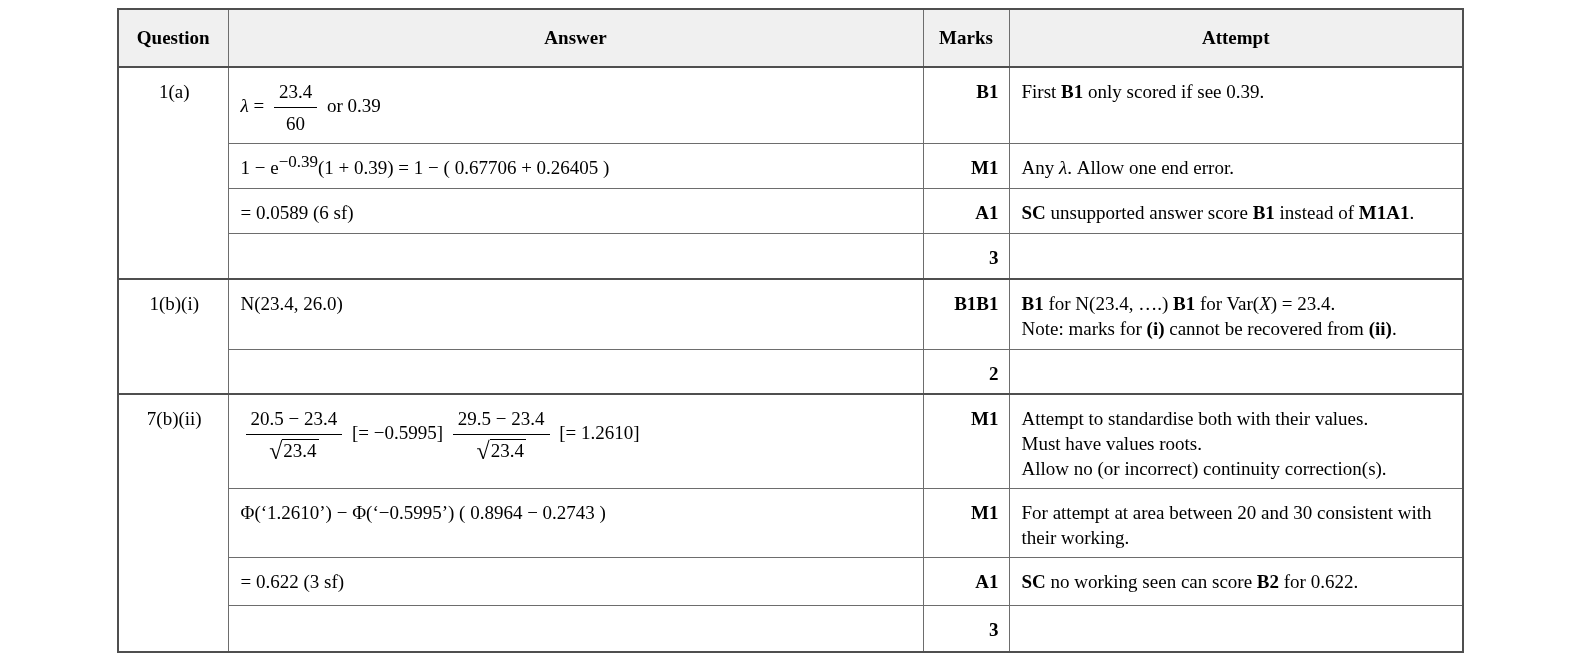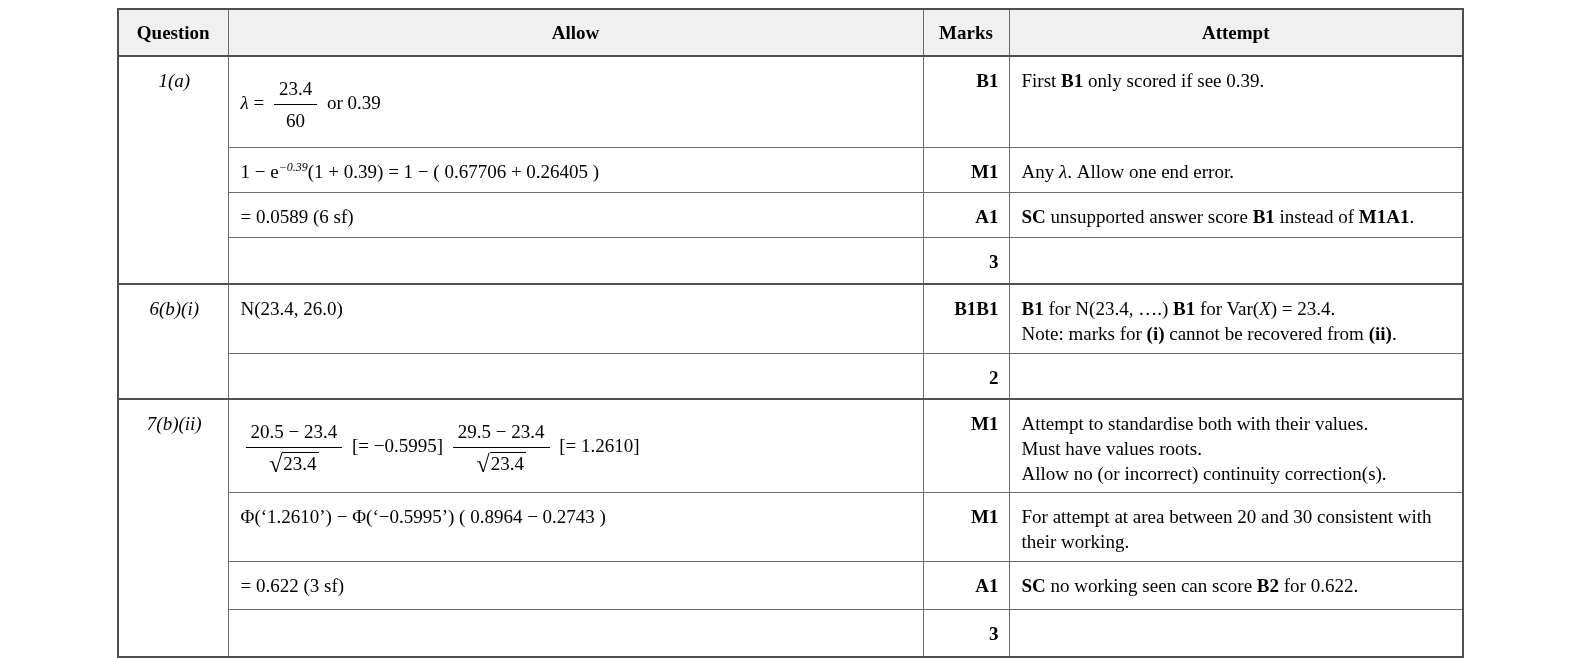--- a/index.html
+++ b/index.html
@@ -25,61 +25,61 @@
     border-right: 1px solid #6d6d6d;
     font-size: 19px;
     line-height: 1.32;
     overflow: hidden;
   }
   .ms thead th {
     background: #f0f0f0;
     font-weight: bold;
     text-align: center;
     vertical-align: middle;
-    height: 47px;
+    height: 58px;
     border-bottom: 1px solid #4f4f4f;
     padding: 4px 6px;
   }
   .ms tbody td {
     vertical-align: top;
     border-top: 1px solid #6d6d6d;
     padding: 11px 10px 6px 12px;
     background: #fff;
   }
   .ms tbody tr.block-start td { border-top: 2px solid #4f4f4f; }
-  td.q-cell { text-align: center; padding-top: 13px; font-style: italic; }
+  td.q-cell { text-align: center; padding-top: 13px; }
   td.marks-cell { text-align: right; font-weight: bold; padding-right: 11px; }
   td.answer-cell { padding-left: 13px; }
   td.guidance-cell { padding-left: 10px; }
 
   
-  .frac { display: inline-block; text-align: center; vertical-align: middle; margin: 8px 5px; }
+  .frac { display: inline-block; text-align: center; vertical-align: middle; margin: 0 5px; }
   .frac .num { display: block; padding: 0 5px 3px; border-bottom: 1.4px solid #000; }
   .frac .den { display: block; padding-top: 3px; }
   .sqrt { display: inline-block; white-space: nowrap; font-family: Liberation Serif, serif; }
   .sqrt .radical-glyph { font-size: 24px; line-height: 1; vertical-align: -2px; }
   .sqrt .radicand { border-top: 1.4px solid #000; padding: 0 2px 0 1px; }
-  sup { font-size: 12px; line-height: 0; vertical-align: 7px; font-style: italic; }
+  sup { font-size: 17px; line-height: 0; vertical-align: 7px; }
   .gline { display: block; }
 </style>
 </head>
 <body>
 
 <div class="sheet">
   <table class="ms">
     <colgroup>
       <col style="width:110px">
       <col style="width:695px">
       <col style="width:86px">
       <col style="width:454px">
     </colgroup>
     <thead>
       <tr>
         <th>Question</th>
-        <th>Allow</th>
+        <th>Answer</th>
         <th>Marks</th>
         <th>Attempt</th>
       </tr>
     </thead>
     <tbody>
 
       <tr class="block-start" style="height:76px">
         <td class="q-cell" rowspan="4">1(a)</td>
         <td class="answer-cell"><i>λ</i> = <span class="frac"><span class="num">23.4</span><span class="den">60</span></span> or 0.39</td>
         <td class="marks-cell">B1</td>
@@ -101,21 +101,21 @@
             <span class="gline"><b>SC</b> unsupported answer score <b>B1</b> instead of <b>M1A1</b>.</span>
           </td>
       </tr>
       <tr style="height:46px">
         <td class="answer-cell"></td>
         <td class="marks-cell">3</td>
         <td class="guidance-cell"></td>
       </tr>
 
       <tr class="block-start" style="height:70px">
-        <td class="q-cell" rowspan="2">6(b)(i)</td>
+        <td class="q-cell" rowspan="2">1(b)(i)</td>
         <td class="answer-cell">N(23.4, 26.0)</td>
         <td class="marks-cell">B1B1</td>
         <td class="guidance-cell">
             <span class="gline"><b>B1</b> for N(23.4, ….) <b>B1</b> for Var(<i>X</i>) = 23.4.</span>
             <span class="gline">Note: marks for <b>(i)</b> cannot be recovered from <b>(ii)</b>.</span>
           </td>
       </tr>
       <tr style="height:45px">
         <td class="answer-cell"></td>
         <td class="marks-cell">2</td>

